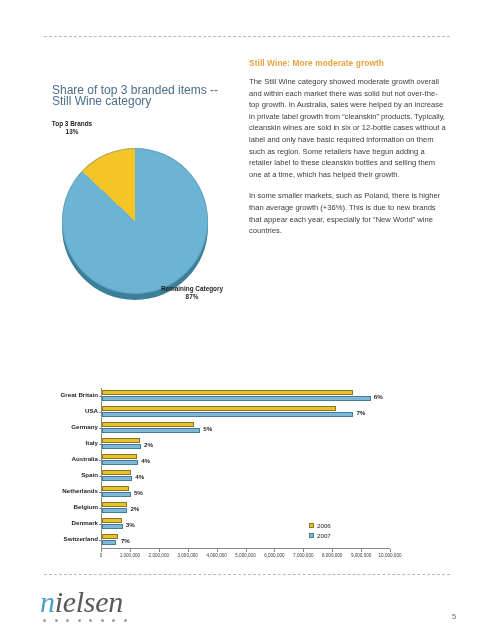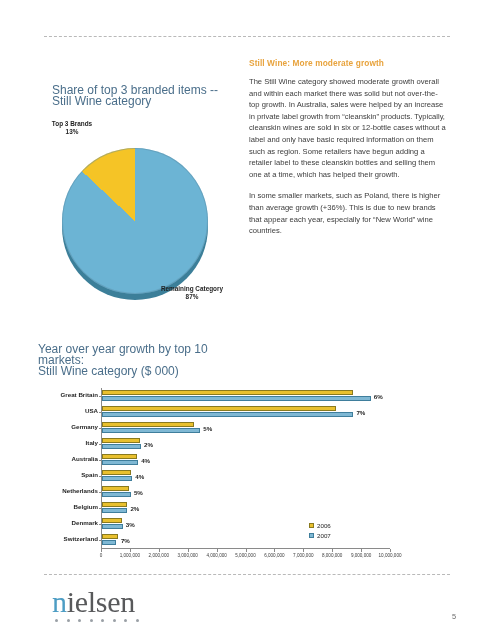--- a/index.html
+++ b/index.html
@@ -154,21 +154,21 @@
   }
   .lg-sw{
     width:5px;height:5px;margin-right:3px;box-sizing:border-box;
   }
   .lg-sw.s2006{ background:#e9c02e; border:1px solid #8a7a1e;}
   .lg-sw.s2007{ background:#7fb8d4; border:1px solid #3f7e9c;}
   .lg-tx{ font-size:6.2px;color:#1f1f1f;}
 
   
   .logo{
-    position:absolute;left:52px;top:586px;
+    position:absolute;left:40px;top:586px;font-style:italic;
   }
   .logo-word{
     font-family:"Liberation Serif", serif;
     font-size:30px;
     line-height:32px;
     color:#58595b;
     letter-spacing:-.3px;
   }
   .logo-word .n1{ color:#4d9dc4; }
   .logo-dots{
@@ -199,22 +199,20 @@
   <div class="pie-wrap">
     <div class="pie-shadow"></div>
     <div class="pie" style="background: conic-gradient(rgb(108, 180, 212) 0deg, rgb(108, 180, 212) 313.2deg, rgb(245, 196, 38) 313.2deg, rgb(245, 196, 38) 360deg);"></div>
   </div>
 
   <div class="pie-lbl" id="pie-lbl-top3">Top 3 Brands
 13%</div>
   <div class="pie-lbl" id="pie-lbl-rem">Remaining Category
 87%</div>
 
-  <div class="chart-title" id="bar-title">Year over year growth by top 10 markets:
-Still Wine category ($ 000)</div>
 
   <div class="bar-chart">
     <div class="plot" id="plot-area">
         <div class="grp" style="top: 1px;">
           <div class="tickmark" style="top: 7px;"></div>
           <div class="cat-lbl">Great Britain</div>
           <div class="bar y2006" style="width: 251.43px;"></div>
           <div class="bar y2007" style="width: 268.77px;"></div>
           <div class="pct" style="left: 271.77px;">6%</div>
         </div>

